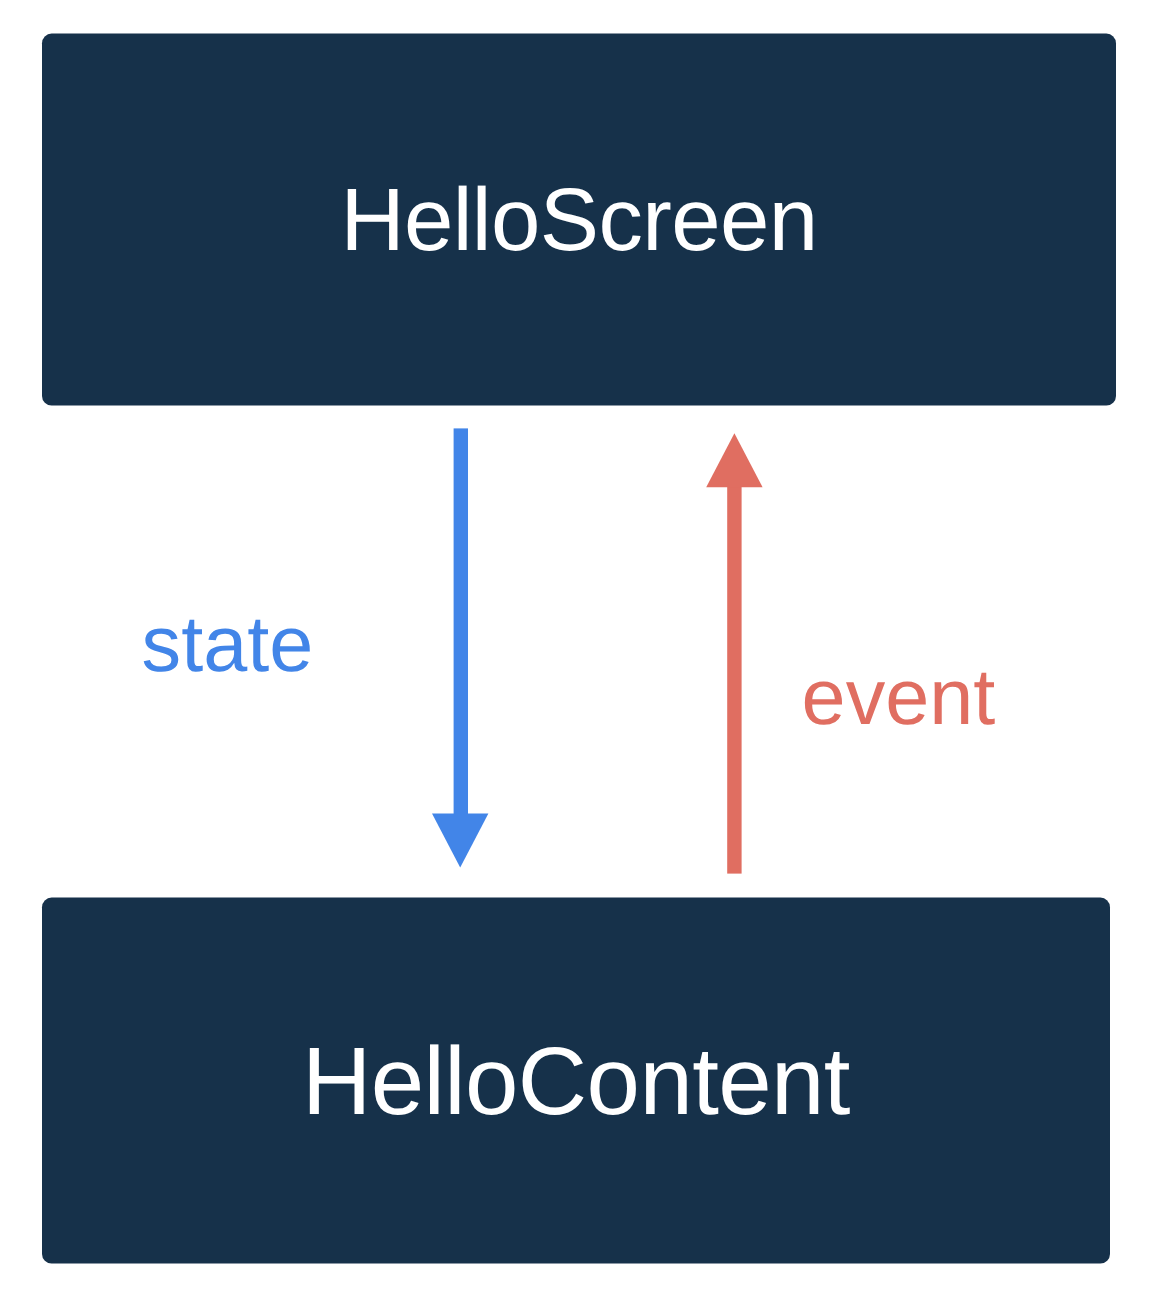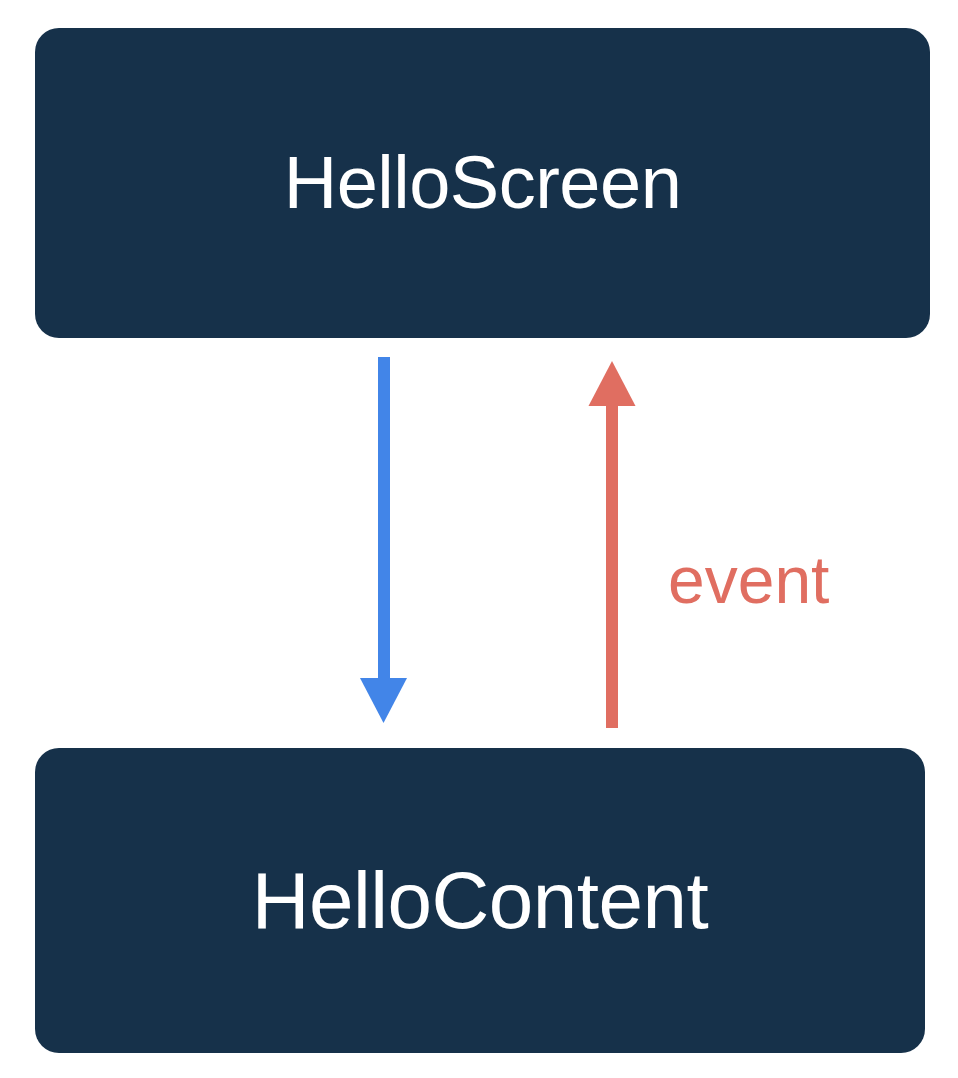--- a/index.html
+++ b/index.html
@@ -20,21 +20,21 @@
   }
 
   
   .node {
     position: absolute;
     display: flex;
     align-items: center;
     justify-content: center;
     box-sizing: border-box;
     background: #16314a;
-    border-radius: 24px;
+    border-radius: 8px;
     color: #ffffff;
     font-family: "Liberation Sans", sans-serif;
     font-weight: 400;
     letter-spacing: -0.5px;
     line-height: 1;
     user-select: none;
   }
 
   #node-screen {
     left: 35px;
@@ -104,20 +104,21 @@
       <rect x="378" y="357" width="12" height="322" fill="#4285e8"></rect>
       <polygon points="360,678 407,678 383.5,723" fill="#4285e8"></polygon>
     </g>
 
     <g>
       <rect x="606" y="404" width="12" height="324" fill="#e06e61"></rect>
       <polygon points="612,361 635.5,406 588.5,406" fill="#e06e61"></polygon>
     </g>
   </svg>
 
+  <div class="edge-label" id="edge-label-state">state</div>
 
   <div class="edge-label" id="edge-label-event">event</div>
 
   <div class="node" id="node-content">
     <span class="node-label">HelloContent</span>
   </div>
 
 </div>
 
 </body></html>

